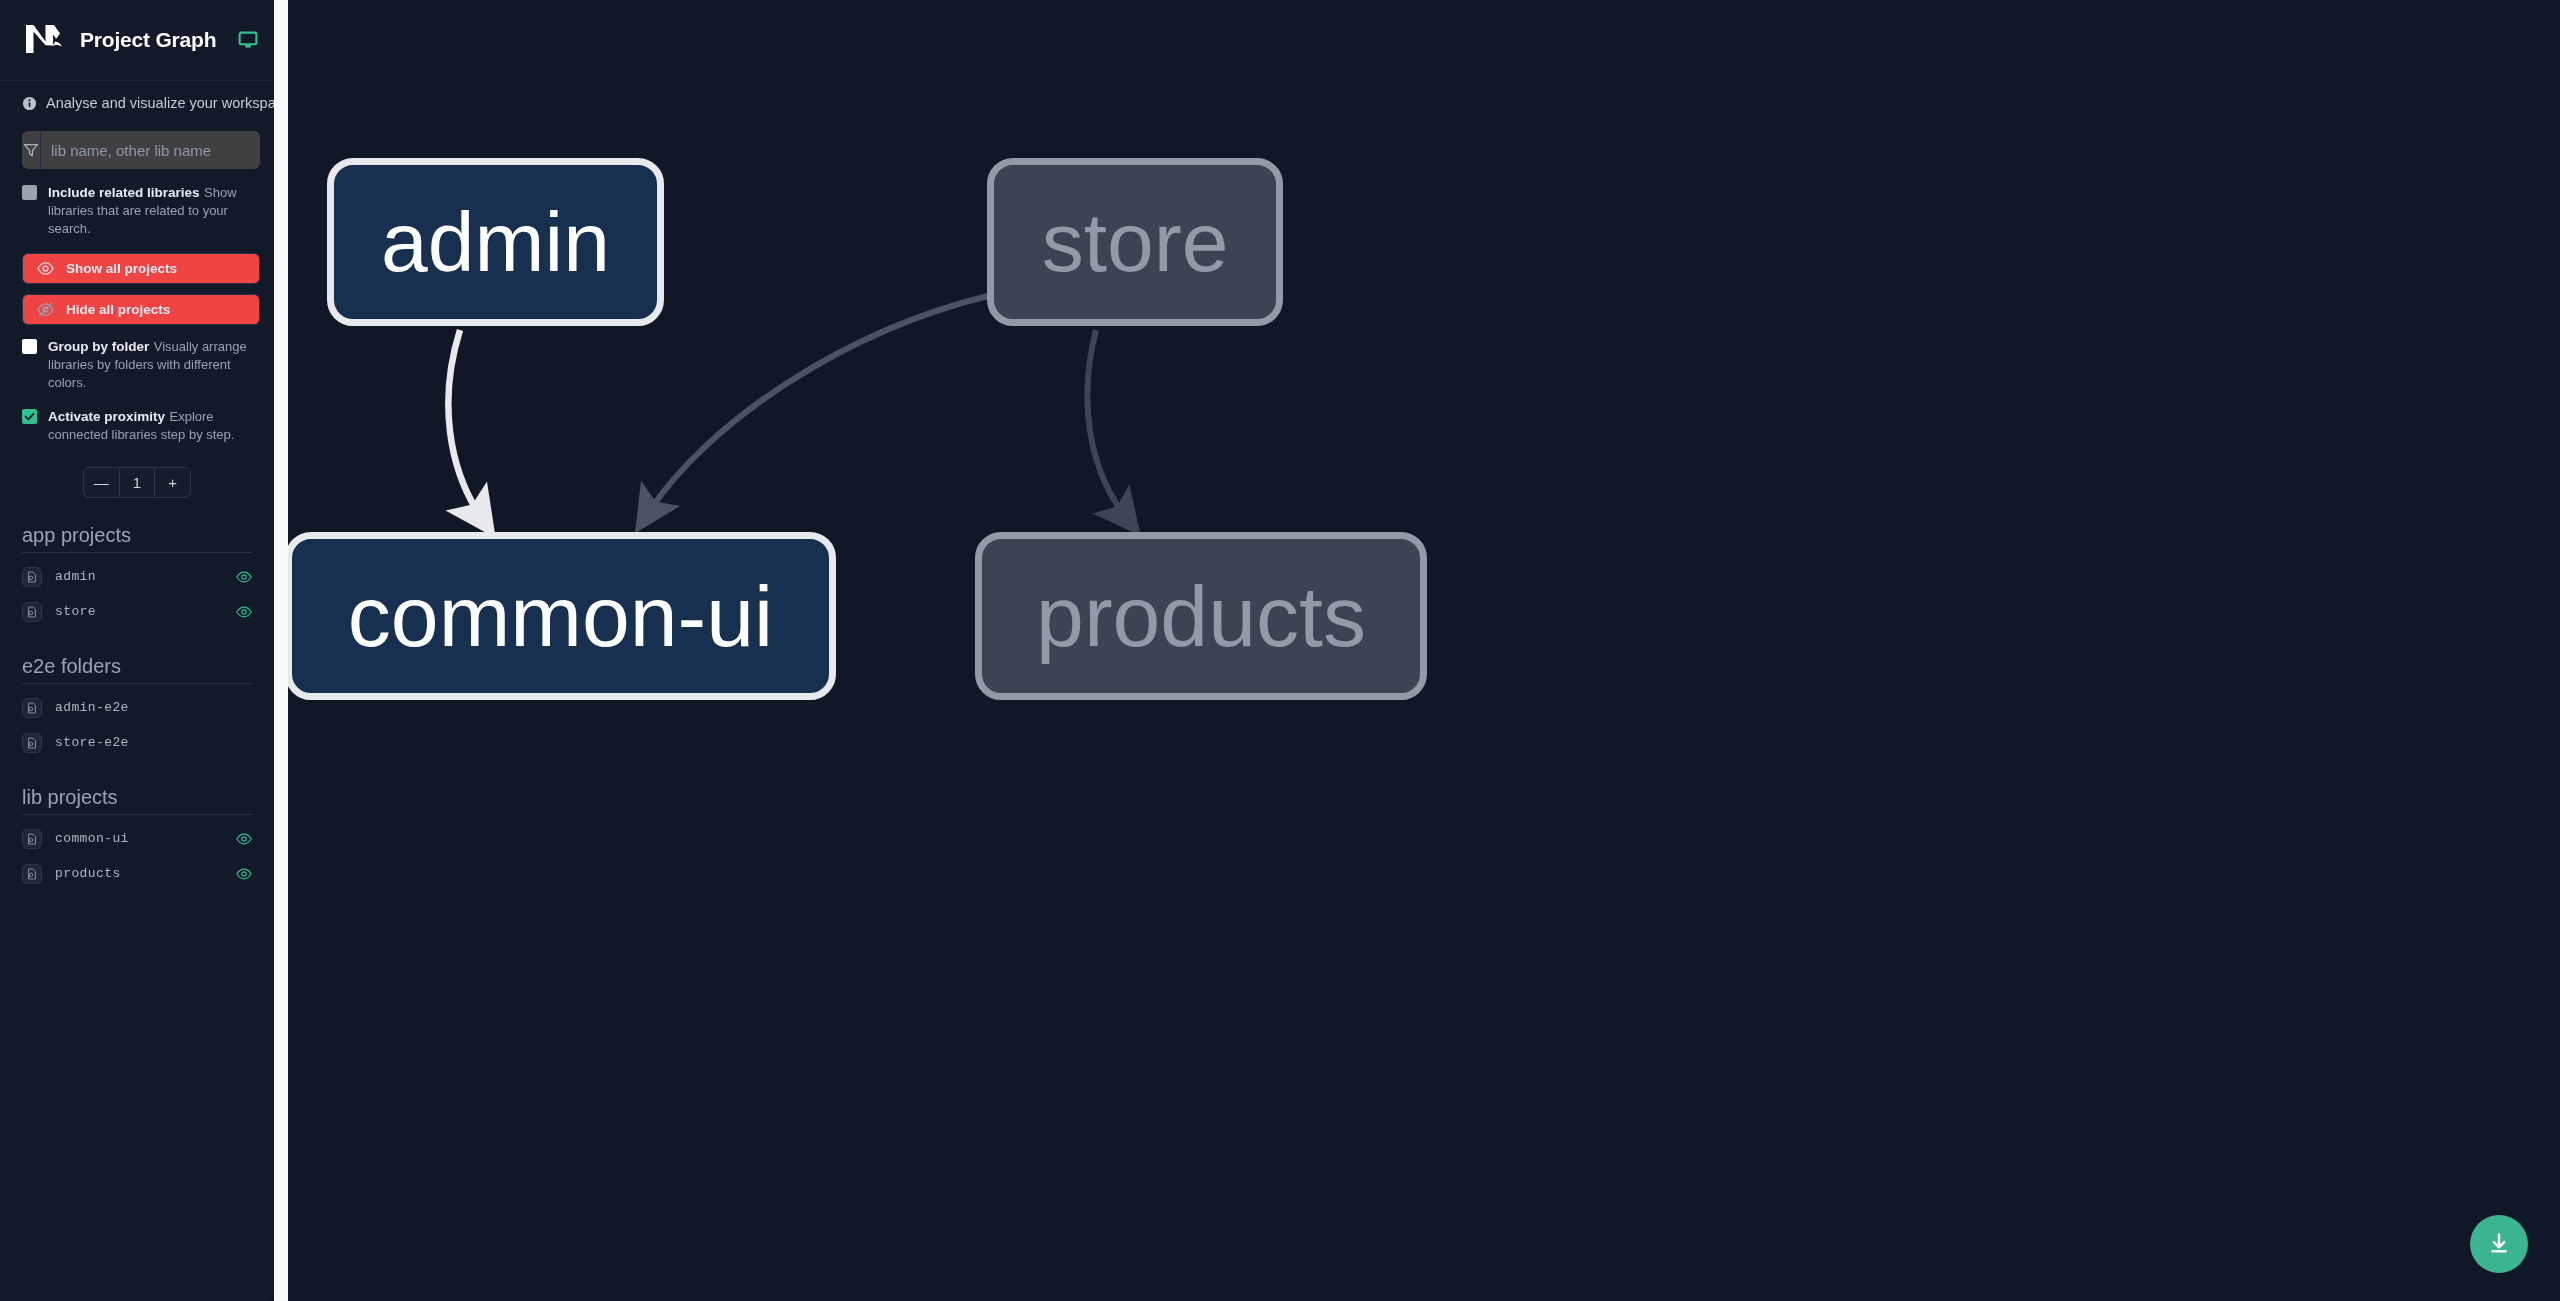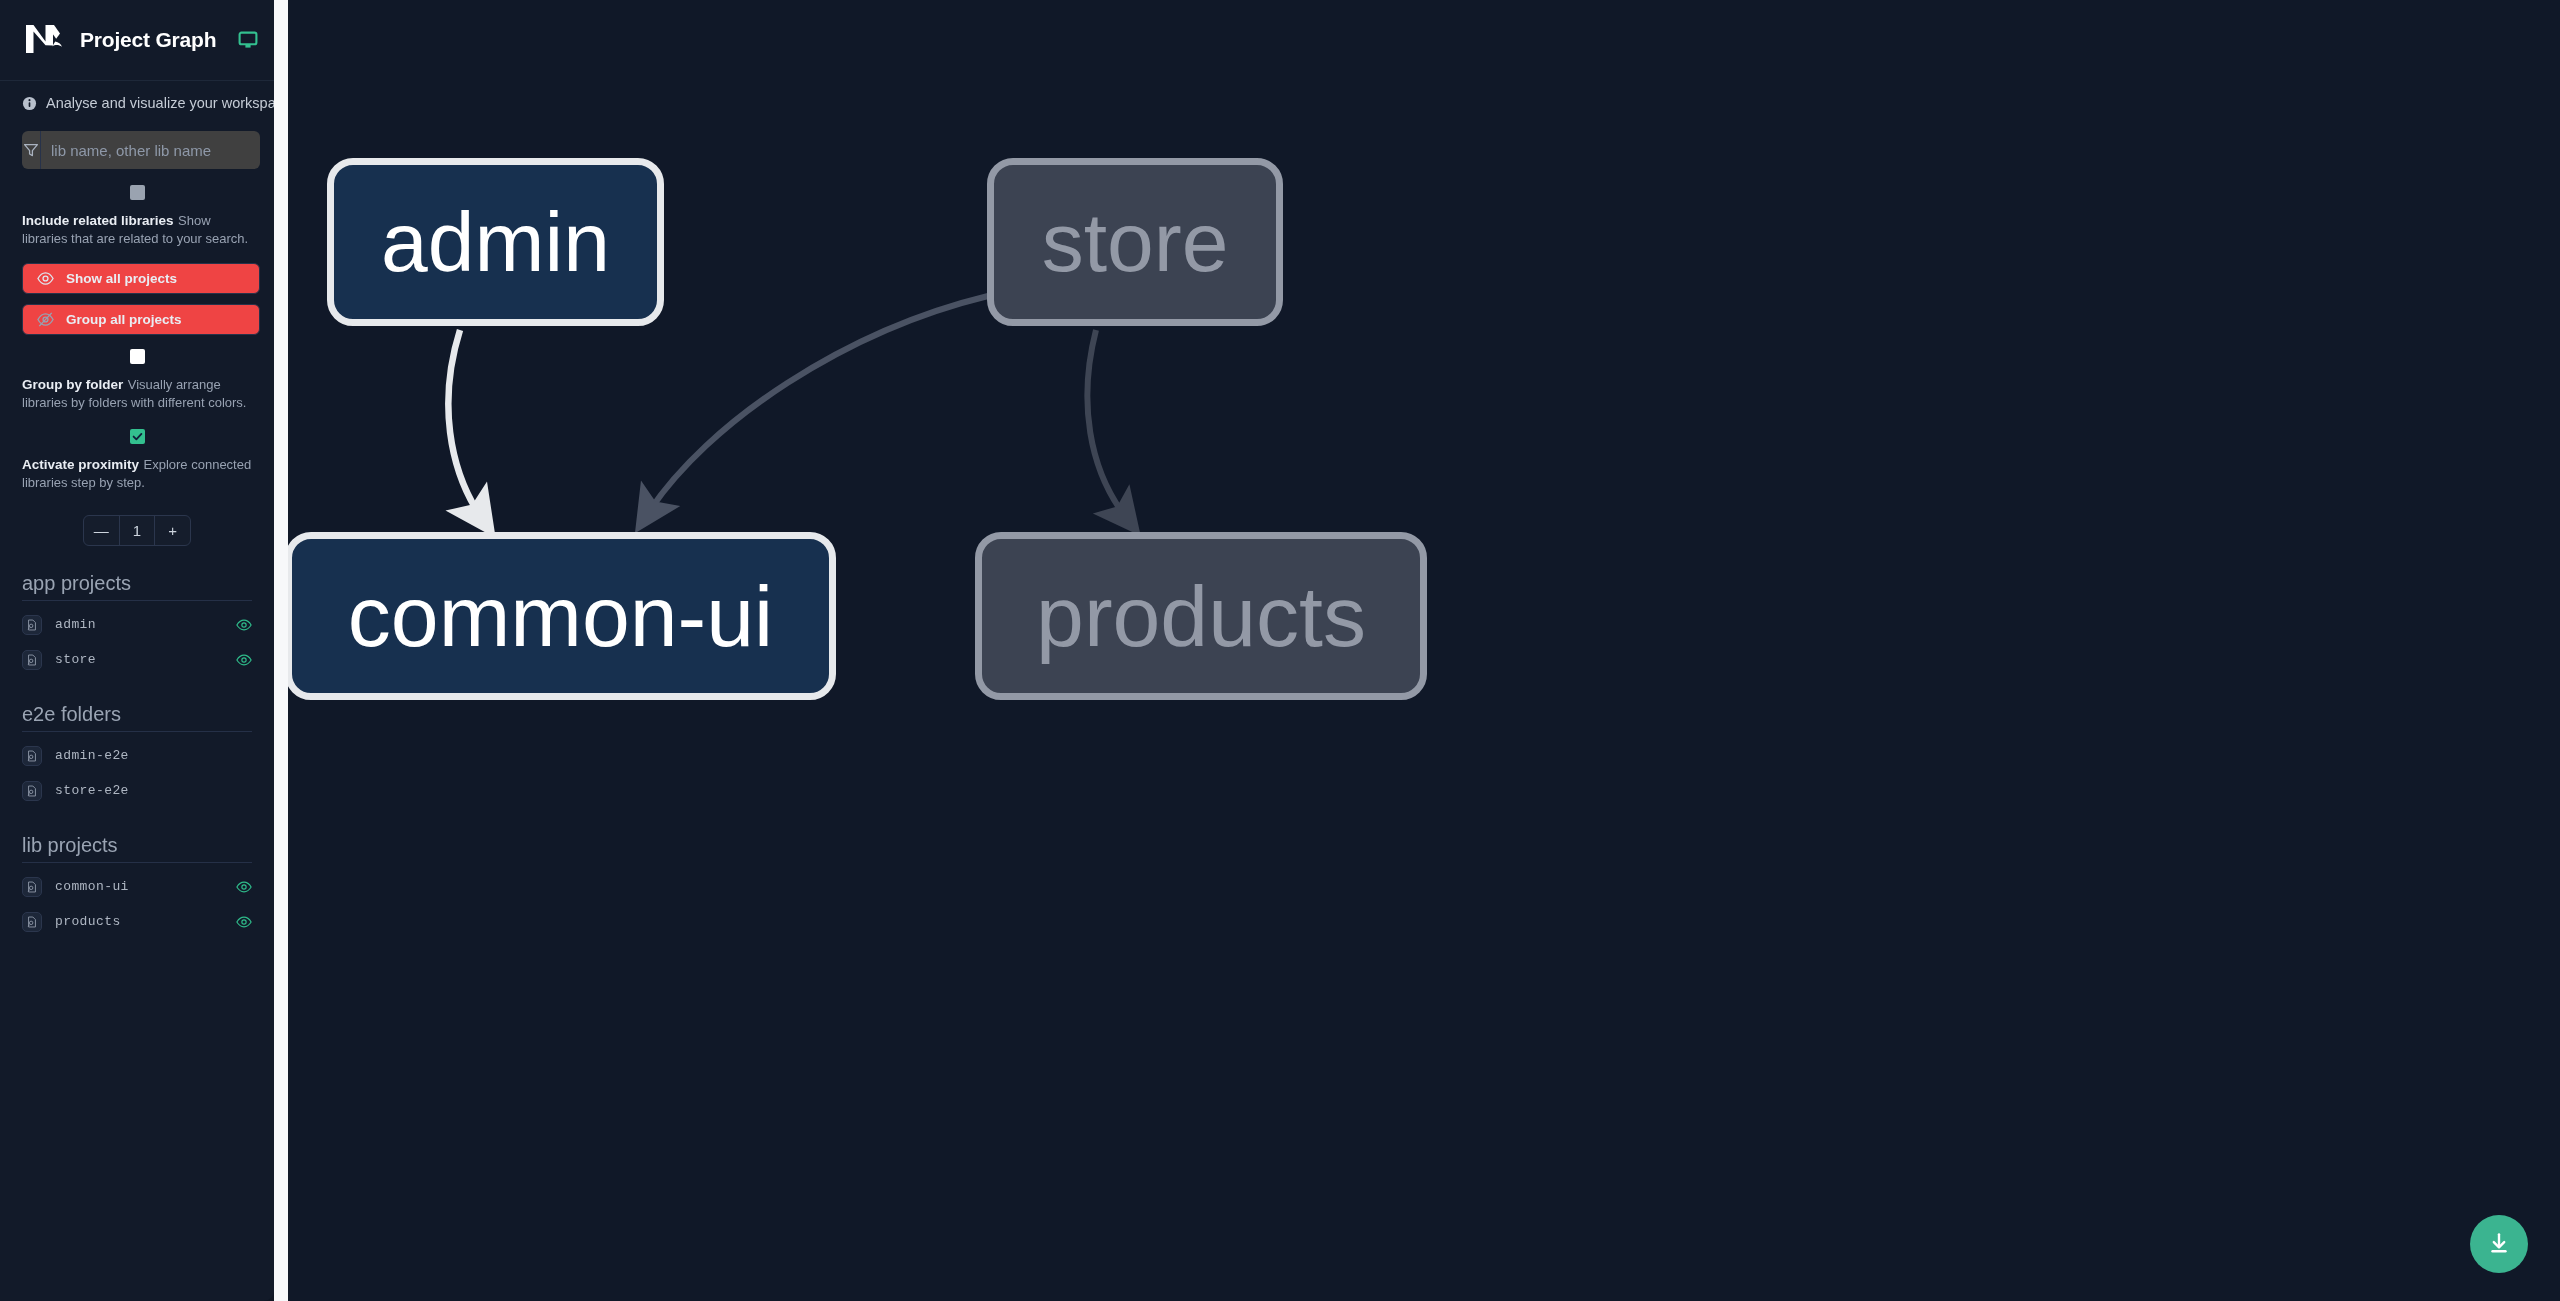--- a/index.html
+++ b/index.html
@@ -57,21 +57,21 @@
   }
   .filter-icon { width: 16px; height: 16px; }
   .filter-box input {
     flex: 1; background: transparent; border: 0; outline: none;
     color: #e3e8ef; font-size: 15px;
     font-family: "Liberation Sans", sans-serif;
     padding: 0 10px;
   }
   .filter-box input::placeholder { color: #8e98a8; }
 
-  .opt-row { display: flex; align-items: center; gap: 11px; margin-bottom: 16px; flex-direction: column; }
+  .opt-row { display: flex; align-items: flex-start; gap: 11px; margin-bottom: 16px; }
   .cbox {
     width: 15px; height: 15px; flex: 0 0 15px; margin-top: 2px;
     border-radius: 2px; background: #9aa3b0;
     display: flex; align-items: center; justify-content: center;
   }
   .cbox.white { background: #ffffff; }
   .cbox.checked { background: #33c08f; }
   .cbox.checked svg { display: block; }
   .cbox svg { display: none; }
   .opt-text { min-width: 0; }
@@ -236,21 +236,21 @@
       </div>
 
       <div class="big-btn">
         <span class="eye-ico">
           <svg viewBox="0 0 18 18" width="17" height="17">
             <path d="M1 9 C3.4 4.6 6 3 9 3 C12 3 14.6 4.6 17 9 C14.6 13.4 12 15 9 15 C6 15 3.4 13.4 1 9 Z" fill="none" stroke="#98a2b2" stroke-width="1.4"></path>
             <circle cx="9" cy="9" r="2.6" fill="none" stroke="#98a2b2" stroke-width="1.4"></circle>
             <line x1="2.4" y1="16" x2="15.6" y2="2" stroke="#98a2b2" stroke-width="1.5"></line>
           </svg>
         </span>
-        <span class="lbl">Group all projects</span>
+        <span class="lbl">Hide all projects</span>
       </div>
 
       <div class="opt-row" style="margin-top:12px">
         <span class="cbox white">
           
         </span>
         <span class="opt-text">
           <span class="opt-title">Group by folder</span>
           <span class="opt-sub">Visually arrange libraries by folders with different colors.</span>
         </span>

